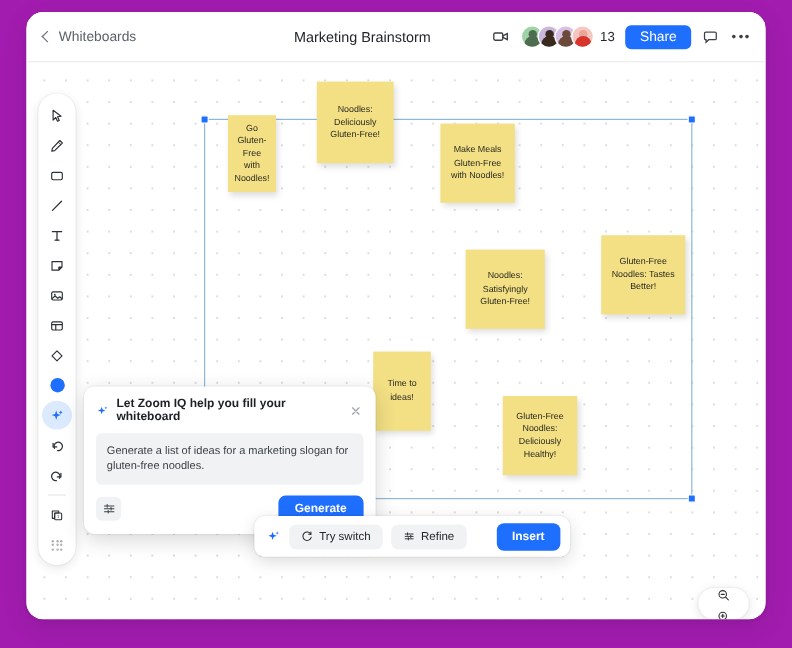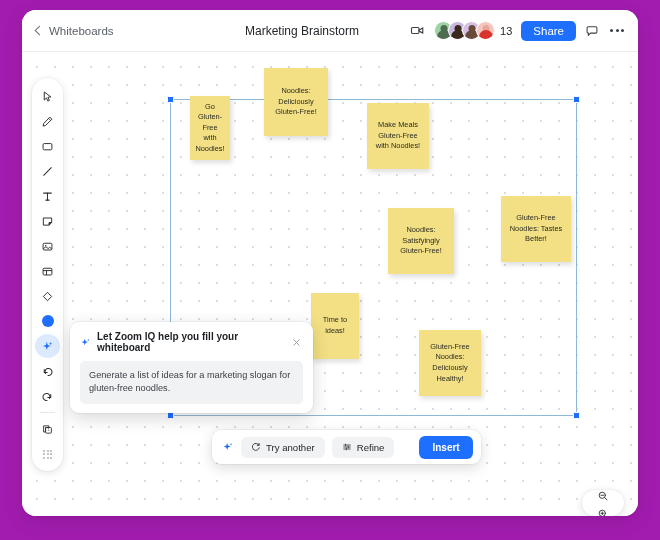--- a/index.html
+++ b/index.html
@@ -608,38 +608,51 @@
           <span class="zq-title">Let Zoom IQ help you fill your whiteboard</span>
           <span class="zq-close">
             <svg width="9" height="9" viewBox="0 0 12 12" fill="none" stroke="#9aa0a6" stroke-width="1.3" stroke-linecap="round">
               <path d="M2.4 2.4 L9.6 9.6 M9.6 2.4 L2.4 9.6"></path>
             </svg>
           </span>
         </div>
 
         <div class="zq-prompt">Generate a list of ideas for a marketing slogan for gluten-free noodles.</div>
 
+        <div class="zq-foot">
+          <span class="zq-settings">
+            <svg width="12" height="12" viewBox="0 0 20 20" fill="none" stroke="#3c4146" stroke-width="1.4" stroke-linecap="round">
+              <path d="M3.4 6 H16.6"></path>
+                <path d="M3.4 10 H16.6"></path>
+                <path d="M3.4 14 H16.6"></path>
+              <path d="M7.2 4.2 V7.8"></path>
+                <path d="M12.6 8.2 V11.8"></path>
+                <path d="M8.6 12.2 V15.8"></path>
+            </svg>
+          </span>
+          <span class="generate-btn">Generate</span>
+        </div>
       </div>
 
       <div class="aibar">
         <span style="display:flex;padding-left:2px;">
           <svg width="12" height="12" viewBox="0 0 20 20" fill="#1f6fff" stroke="none">
             <path d="M8.6 3.4 L10.1 7.7 L14.4 9.2 L10.1 10.7 L8.6 15 L7.1 10.7 L2.8 9.2 L7.1 7.7 Z"></path>
             <path d="M15 3 L15.6 4.8 L17.4 5.4 L15.6 6 L15 7.8 L14.4 6 L12.6 5.4 L14.4 4.8 Z"></path>
           </svg>
         </span>
 
         <span class="pill">
           <span style="display:flex;">
             <svg width="10" height="10" viewBox="0 0 20 20" fill="none" stroke="#23272b" stroke-width="1.7" stroke-linecap="round">
               <path d="M16 6.4 A7 7 0 1 0 16.6 11.6"></path>
               <path d="M16.2 2.8 V6.6 H12.4"></path>
             </svg>
           </span>
-          <span>Try another</span>
+          <span>Try switch</span>
         </span>
 
         <span class="pill">
           <span style="display:flex;">
             <svg width="10" height="10" viewBox="0 0 20 20" fill="none" stroke="#23272b" stroke-width="1.5" stroke-linecap="round">
               <path d="M3.4 6 H16.6"></path>
                 <path d="M3.4 10 H16.6"></path>
                 <path d="M3.4 14 H16.6"></path>
               <path d="M7.2 4.2 V7.8"></path>
                 <path d="M12.6 8.2 V11.8"></path>

